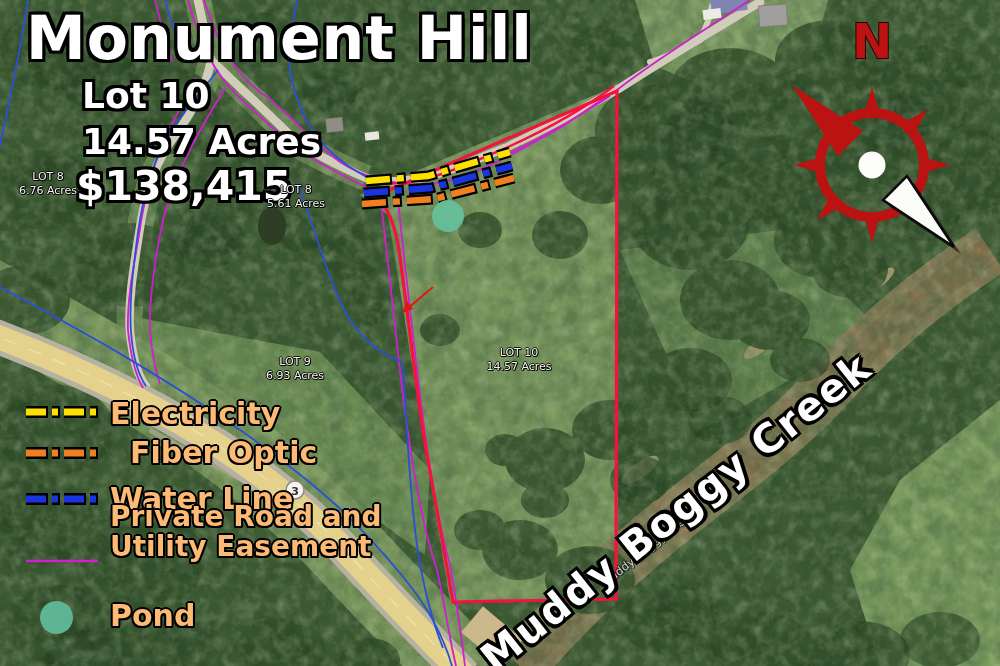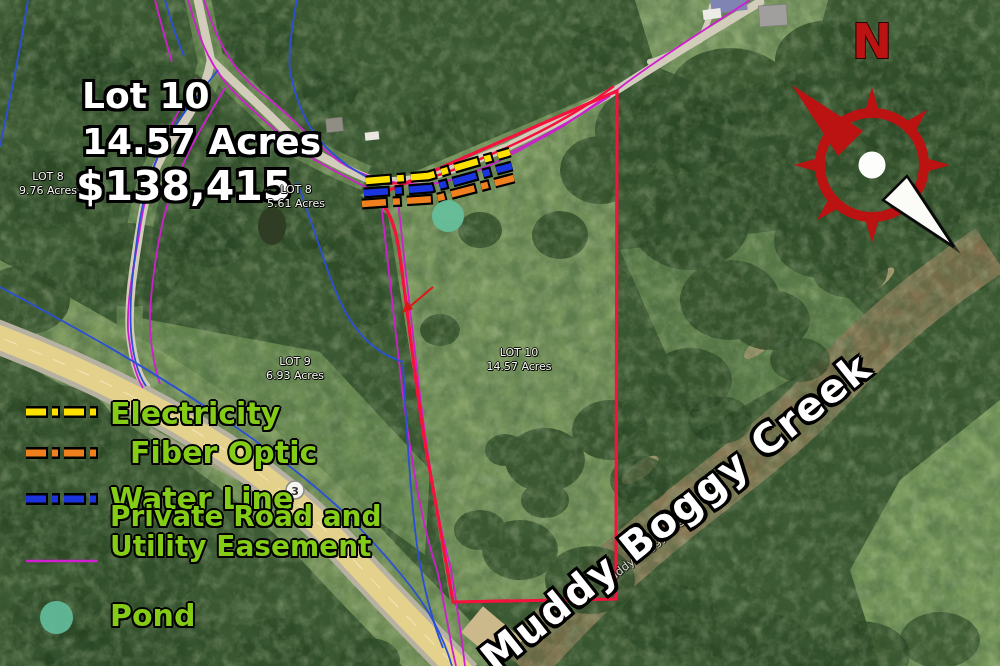--- a/index.html
+++ b/index.html
@@ -4,21 +4,21 @@
 <style>
   html,body{margin:0;padding:0;background:#222;}
   #stage{position:relative;width:1000px;height:666px;overflow:hidden;
          font-family:"DejaVu Sans","Liberation Sans",sans-serif;background:#35522c;}
   #stage svg.mapsvg{position:absolute;left:0;top:0;}
   .abs{position:absolute;}
   .otl-big{color:#fff;font-weight:bold;
     text-shadow:3px 0 0 #000,-3px 0 0 #000,0 3px 0 #000,0 -3px 0 #000,
       2px 2px 0 #000,-2px 2px 0 #000,2px -2px 0 #000,-2px -2px 0 #000,
       3px 3px 0 #000,-3px -3px 0 #000,3px -3px 0 #000,-3px 3px 0 #000;}
-  .otl-med{color:#84cc16;font-weight:bold;
+  .otl-med{color:#fdba74;font-weight:bold;
     text-shadow:2px 0 0 #000,-2px 0 0 #000,0 2px 0 #000,0 -2px 0 #000,
       1.5px 1.5px 0 #000,-1.5px 1.5px 0 #000,1.5px -1.5px 0 #000,-1.5px -1.5px 0 #000;}
   .otl-thin{color:#f4f4ef;
     text-shadow:1px 0 0 rgba(0,0,0,.85),-1px 0 0 rgba(0,0,0,.85),
       0 1px 0 rgba(0,0,0,.85),0 -1px 0 rgba(0,0,0,.85),1px 1px 0 rgba(0,0,0,.85);}
   .title{left:26px;top:8px;font-size:60px;letter-spacing:1px;line-height:1;}
   .info1{left:82px;top:78px;font-size:36px;line-height:1;}
   .info2{left:82px;top:124px;font-size:36px;line-height:1;}
   .info3{left:76px;top:166px;font-size:41px;line-height:1;}
   .lotlabel{transform:translateX(-50%);text-align:center;font-size:11px;line-height:1.3;white-space:nowrap;}
@@ -215,27 +215,28 @@
       <path d="M-8,-50 L0,-78 L8,-50 Z" transform="rotate(180)"></path>
       <path d="M-8,-50 L0,-78 L8,-50 Z" transform="rotate(225)"></path>
       <path d="M-8,-50 L0,-78 L8,-50 Z" transform="rotate(270)"></path>
     </g>
     <polygon points="-80,-80 -9,-34 -34,-9" fill="#bb1212"></polygon>
     <polygon points="85,85 14,38 38,14" fill="rgba(0,0,0,.55)" transform="translate(4,4)"></polygon>
     <polygon points="82,82 11,35 35,11" fill="#fbfbf8" stroke="#0a0a0a" stroke-width="2.5"></polygon>
     <circle r="13.5" fill="#fdfdfb"></circle>
   </svg>
 
+  <div class="abs title otl-big">Monument Hill</div>
   <div class="abs info1 otl-big">Lot 10</div>
   <div class="abs info2 otl-big">14.57 Acres</div>
   <div class="abs info3 otl-big">$138,415</div>
 
   <div class="abs lotlabel otl-thin" style="left:48px;top:170px;">
     <span>LOT 8</span><br>
-    <span>9.76 Acres</span>
+    <span>6.76 Acres</span>
   </div>
   <div class="abs lotlabel otl-thin" style="left:296px;top:183px;">
     <span>LOT 8</span><br>
     <span>5.61 Acres</span>
   </div>
   <div class="abs lotlabel otl-thin" style="left:295px;top:355px;">
     <span>LOT 9</span><br>
     <span>6.93 Acres</span>
   </div>
   <div class="abs lotlabel otl-thin" style="left:519px;top:346px;">

